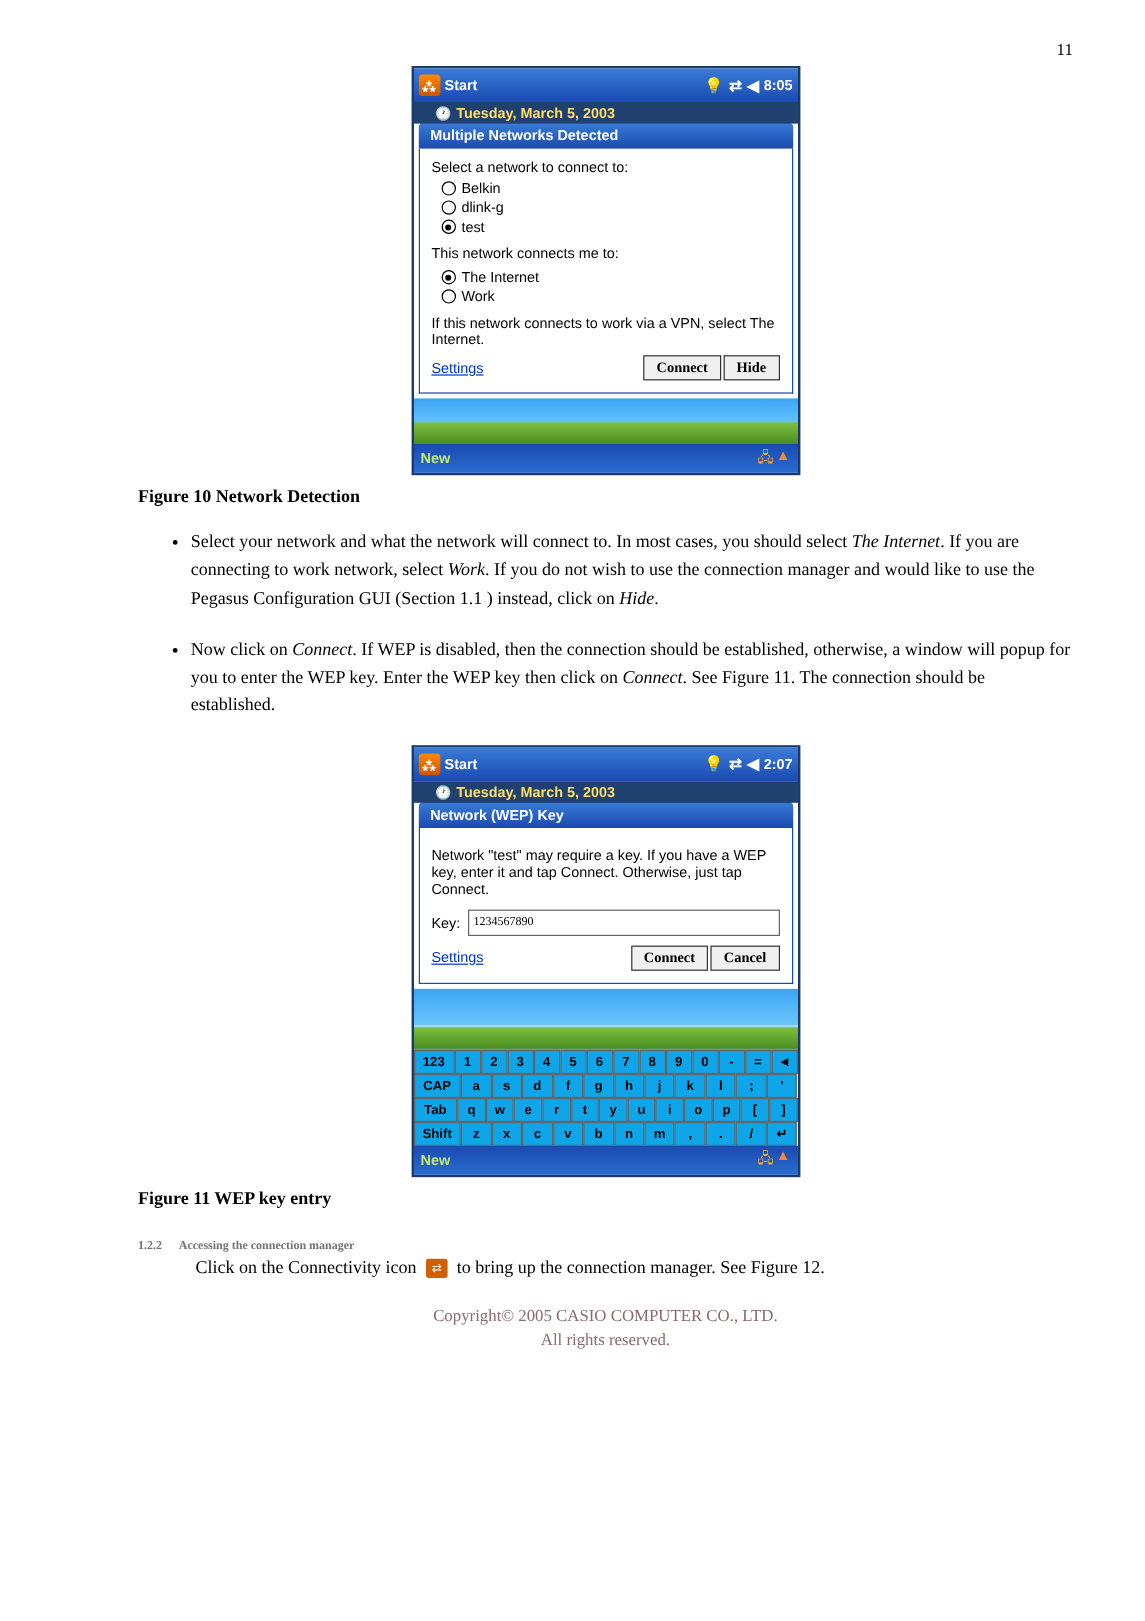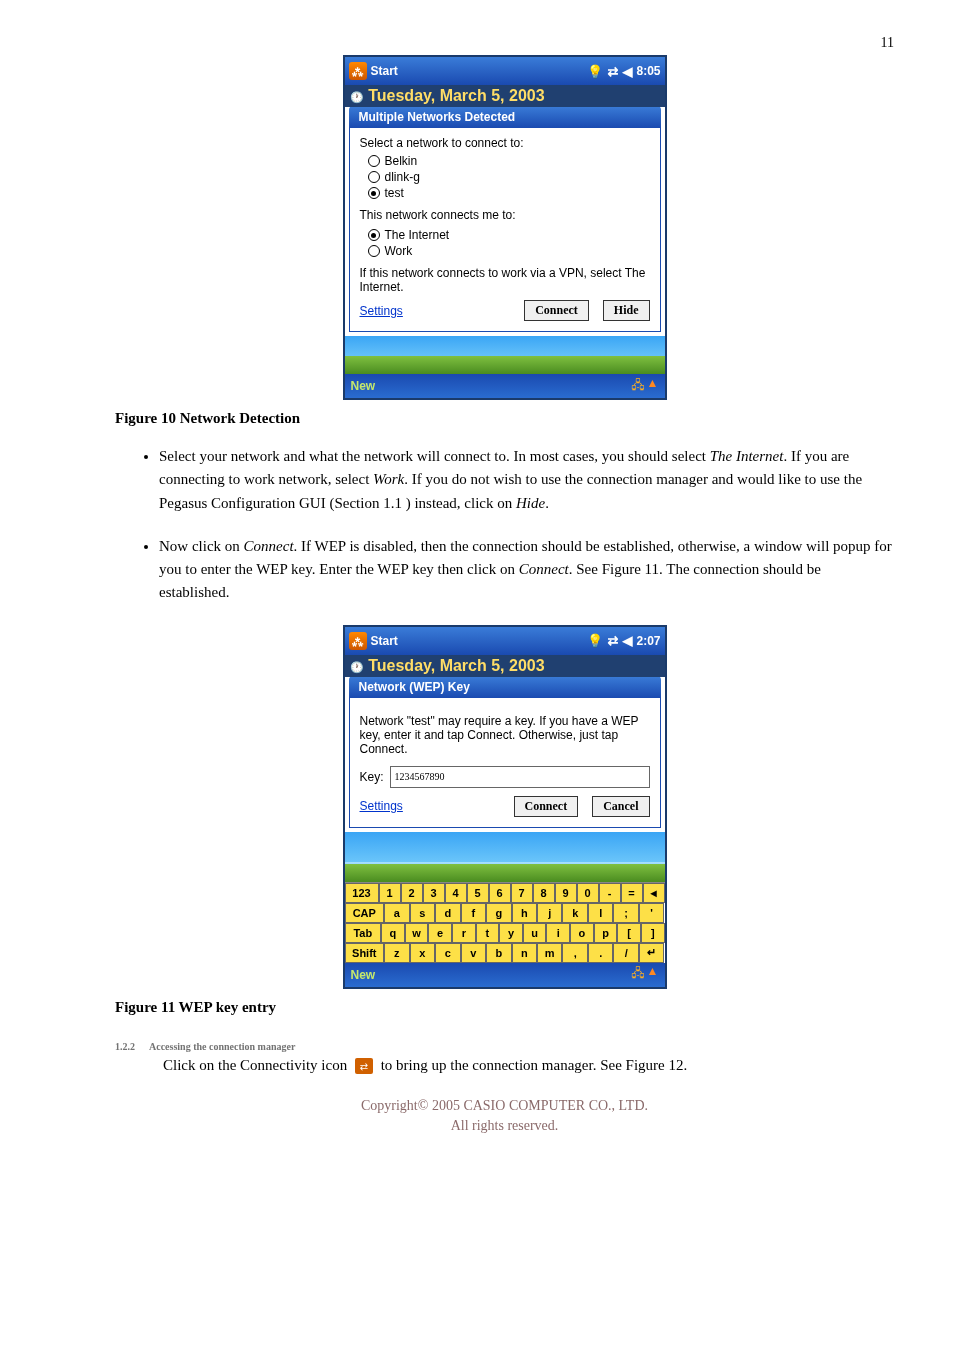--- a/index.html
+++ b/index.html
@@ -56,22 +56,22 @@
     align-items: center;
     justify-content: center;
   }
   .tb-title { flex: 1; }
   .tb-status { display: flex; align-items: center; gap: 4px; font-size: 12px; }
   .ic-tiny { font-size: 13px; }
   .date-bar {
     background: #204070;
     color: #ffdd66;
     font-weight: bold;
-    padding: 2px 6px;
-    font-size: 16px;
+    padding: 2px 18px;
+    font-size: 12px;
     position: relative;
   }
   .date-bar::before {
     content: "🕐";
     color: #ffcc00;
     margin-right: 4px;
     font-size: 11px;
   }
   .bubble-title {
     background: linear-gradient(to bottom, #3a7cd8, #1a4ab0);
@@ -93,21 +93,21 @@
   .opt { display: flex; align-items: center; gap: 5px; margin: 2px 0 2px 8px; }
   .radio {
     width: 10px; height: 10px; border: 1px solid #000; border-radius: 50%;
     display: inline-flex; align-items: center; justify-content: center;
     flex-shrink: 0;
   }
   .radio.filled::after {
     content: ""; width: 5px; height: 5px; background: #000; border-radius: 50%;
   }
   .note { margin: 8px 0 6px 0; }
-  .btn-row { display: flex; align-items: center; gap: 14px; }
+  .btn-row { display: flex; align-items: center; gap: 2px; }
   .link { color: #0033cc; text-decoration: underline; }
   .wbtn {
     border: 1px solid #333; background: #f0f0f0; padding: 2px 10px;
     font-family: Tahoma; font-size: 12px; font-weight: bold;
   }
   .sky {
     height: 38px;
     background: linear-gradient(to bottom, #3aa5f5 0%, #6ac5fa 60%, #a7e0ff 60%, #3aa5f5 100%);
     position: relative;
   }
@@ -129,21 +129,21 @@
   .key-field input {
     flex: 1; border: 1px solid #666; height: 20px; padding: 0 4px;
     font-family: Tahoma; font-size: 10px;
   }
   .sip {
     font-family: Tahoma, Arial, sans-serif; font-size: 11px;
     border-top: 1px solid #888;
   }
   .sip-row { display: flex; height: 20px; }
   .key {
-    border: 1px solid #666; background: #fde047;
+    border: 1px solid #666; background: #0ea5e9;
     display: flex; align-items: center; justify-content: center;
     flex: 1; font-weight: bold; min-width: 0;
   }
   .key.wide1 { flex: 1.6; }
   .key.wide2 { flex: 5.5; }
   .fig-caption {
     font-weight: bold;
     margin: 10px 0 18px 0;
     font-size: 15px;
   }

